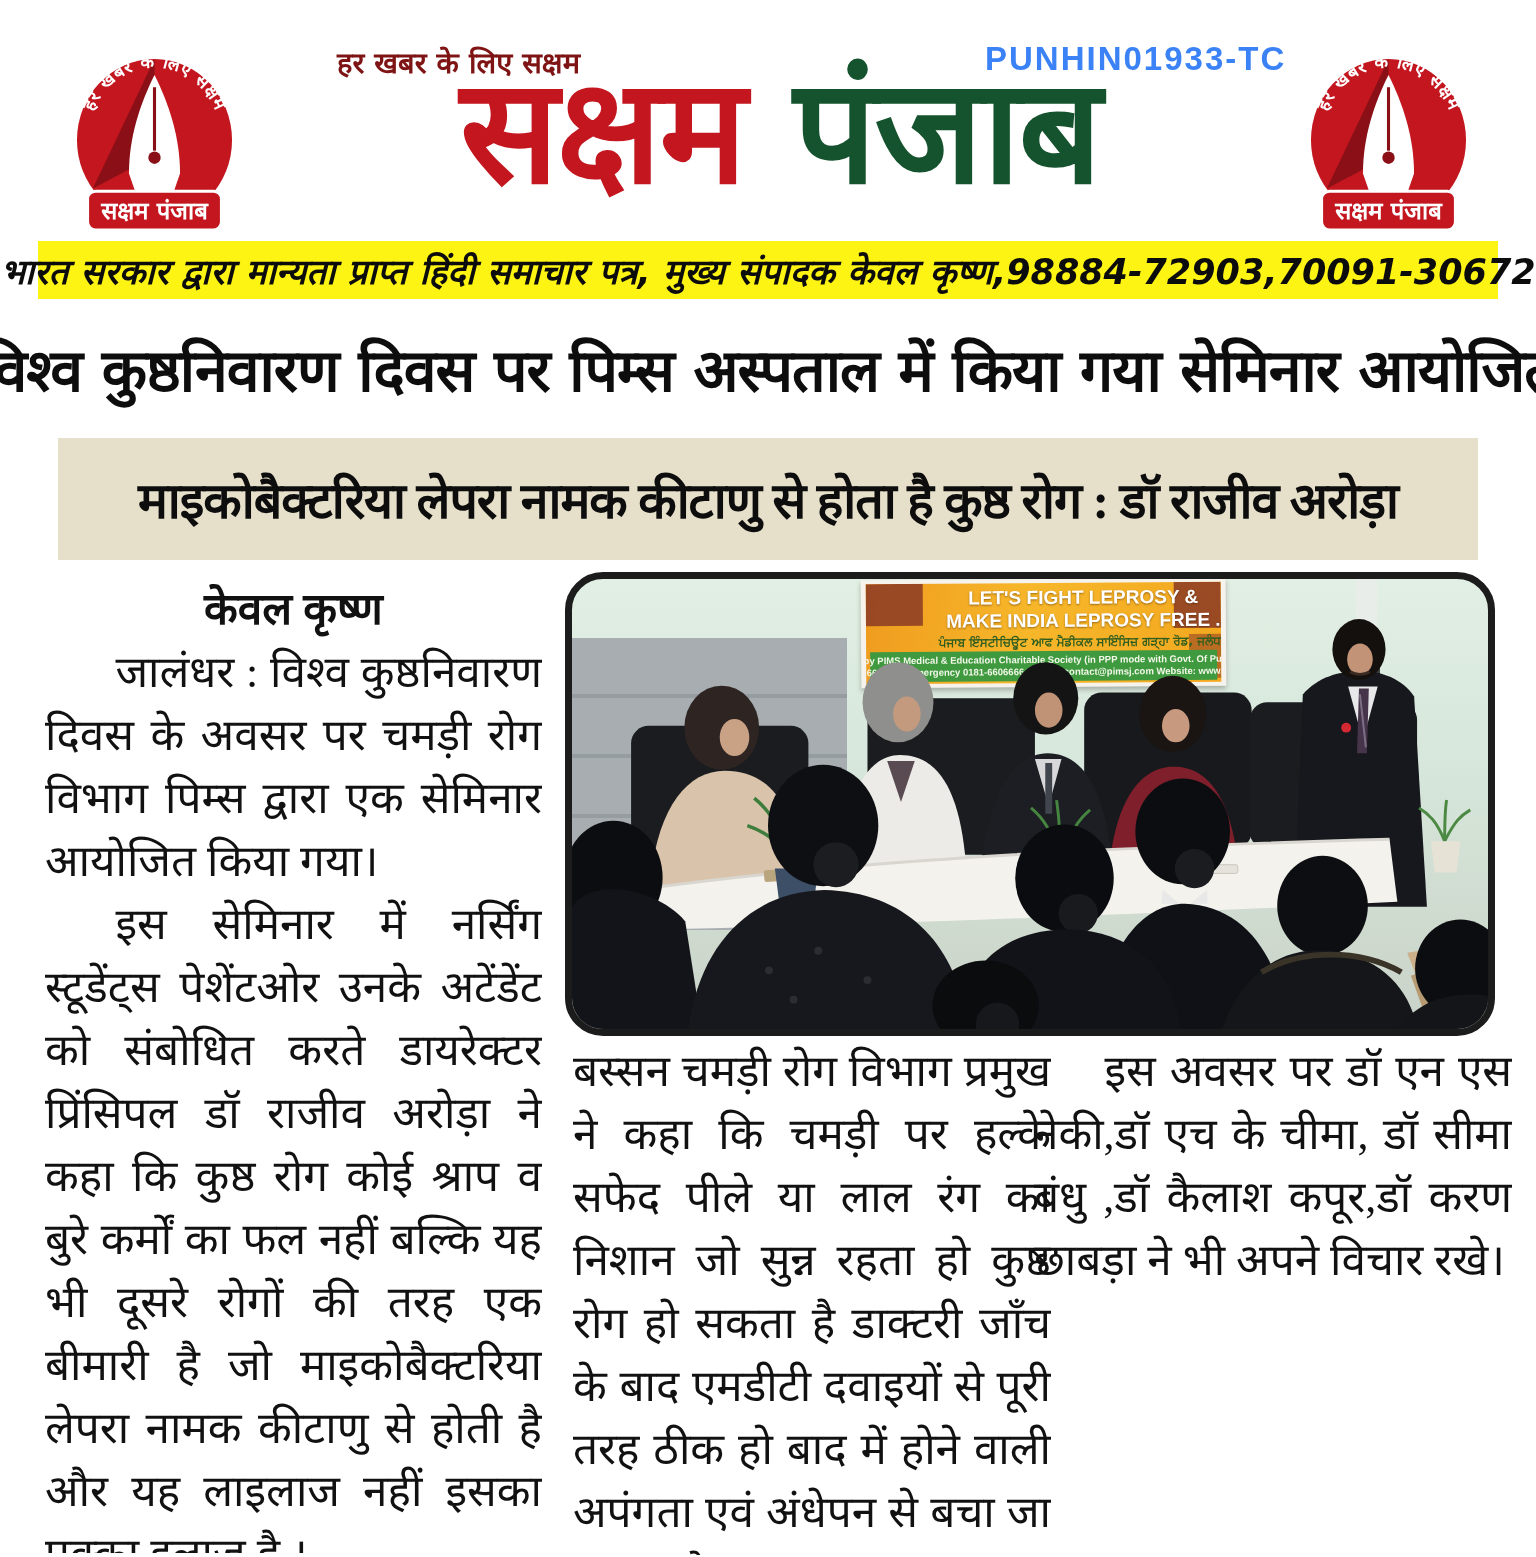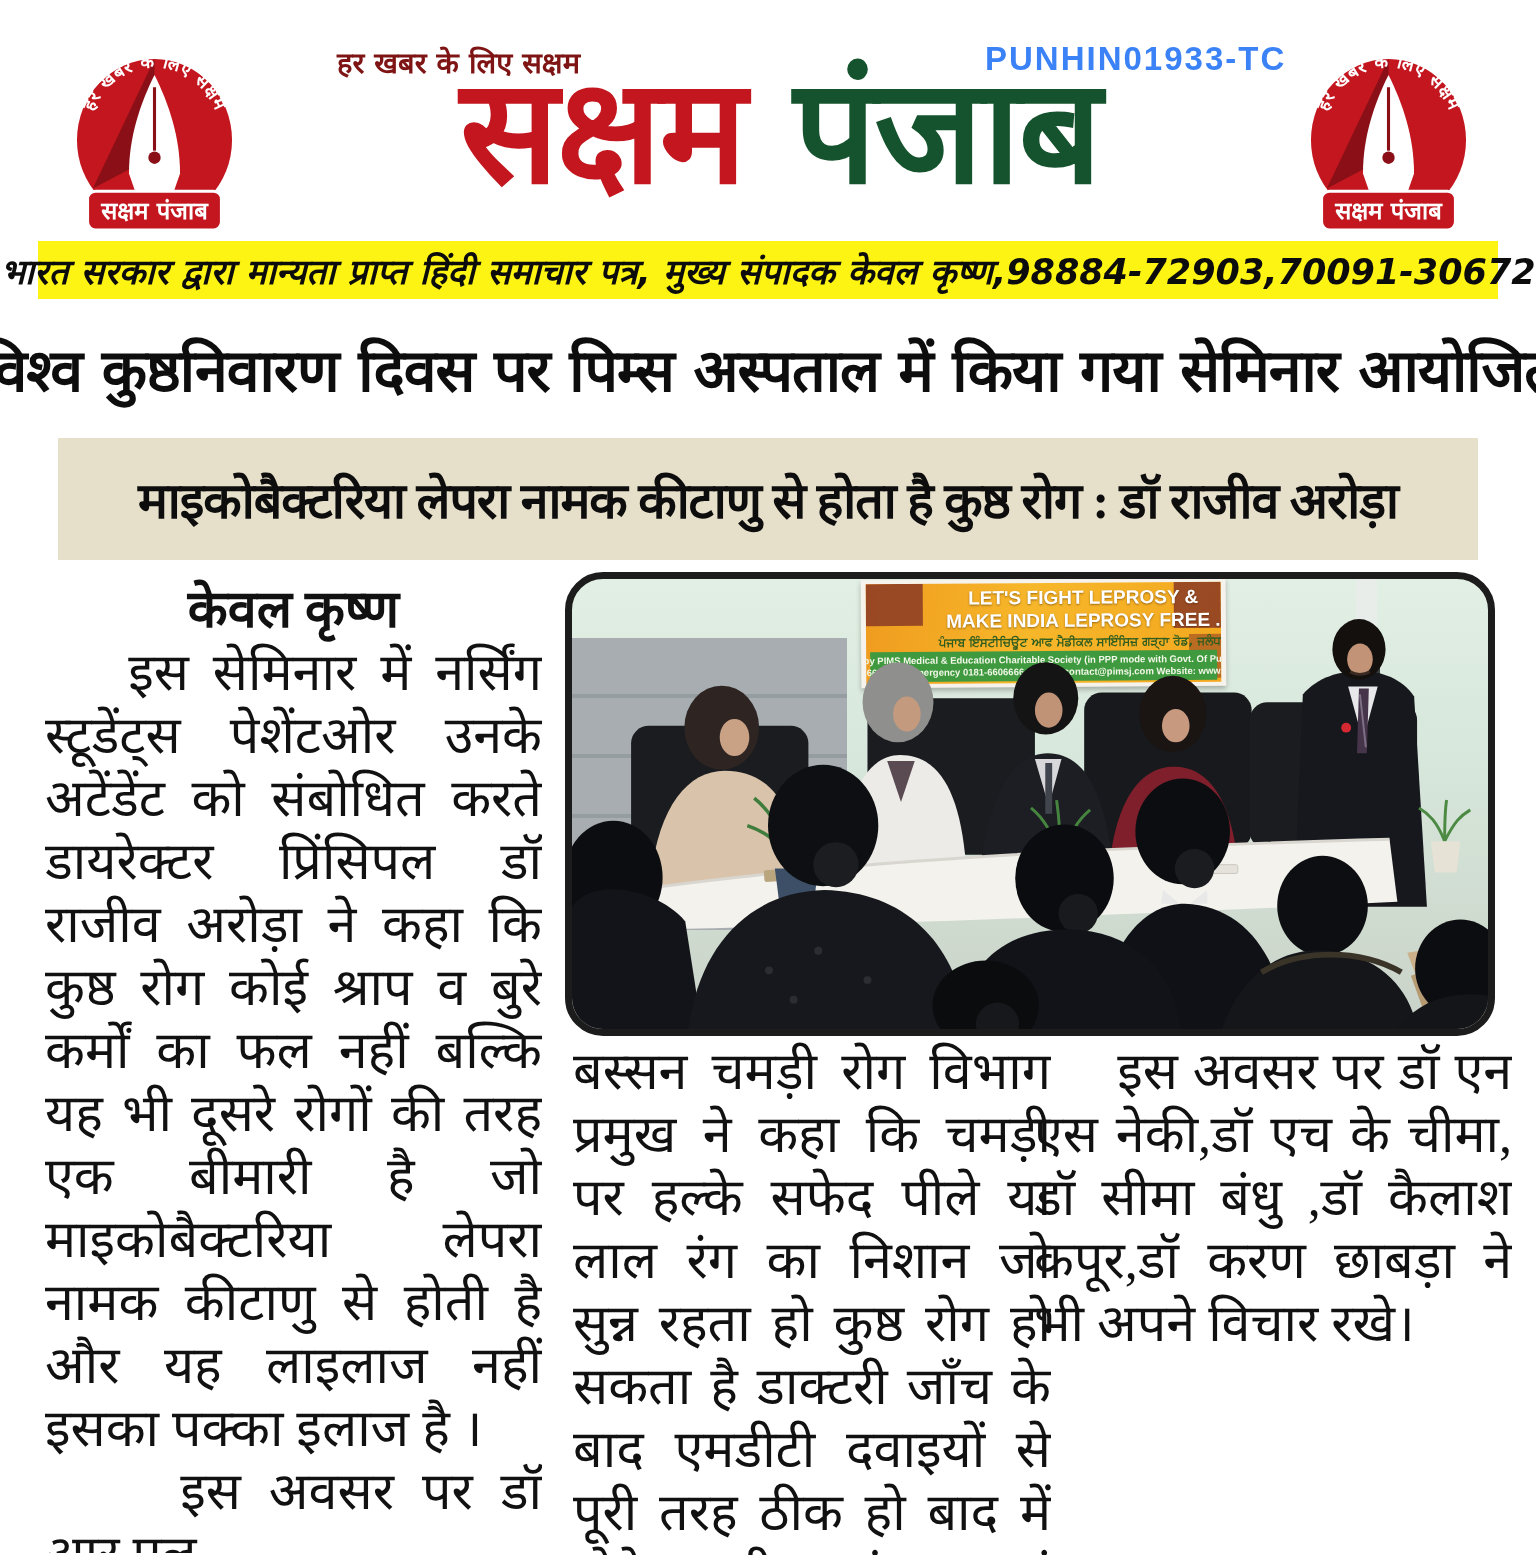--- a/index.html
+++ b/index.html
@@ -28,21 +28,21 @@
   .headline{position:absolute;left:30px;top:308px;width:1476px;height:120px;
         display:flex;align-items:center;justify-content:center;
         font-family:"DejaVu Sans",sans-serif;font-weight:800;font-size:59px;color:#0d0d0d;
         letter-spacing:-1px;white-space:nowrap;}
   .subheadline{position:absolute;left:58px;top:438px;width:1420px;height:122px;background:#e6dfca;
         display:flex;align-items:center;justify-content:center;
         font-family:Liberation Serif, serif;font-weight:800;font-size:50px;color:#0d0d0d;
         letter-spacing:-1px;white-space:nowrap;}
 
   
-  .col{position:absolute;font-size:52px;line-height:63px;text-align:justify;overflow:hidden;}
+  .col{position:absolute;font-size:44px;line-height:63px;text-align:justify;overflow:hidden;}
   .col p{margin:0;}
   .byline{text-align:center;font-weight:700;margin-bottom:2px;}
   .indent{text-indent:1.6em;}
   .indent-big{text-indent:2.6em;}
   .col-left{left:45px;top:578px;width:497px;height:975px;}
   .col-mid{left:573px;top:1040px;width:478px;height:515px;}
   .col-right{left:1034px;top:1040px;width:478px;height:515px;}
 
   
   .photo{position:absolute;left:565px;top:572px;width:930px;height:464px;border-radius:38px;
@@ -260,20 +260,21 @@
       <ellipse cx="902" cy="398" rx="46" ry="50" fill="#0c0d10"></ellipse>
       <path d="M838,460 C858,432 892,420 930,426 L930,460 Z" fill="#141519"></path>
 
       <ellipse cx="420" cy="436" rx="54" ry="46" fill="#0b0c0e"></ellipse>
       <circle cx="432" cy="455" r="22" fill="#17181c"></circle>
     </svg>
   </div>
 
   <div class="col col-left">
     <p class="byline">केवल कृष्ण</p>
+    <p class="indent">जालंधर : विश्व कुष्ठनिवारण दिवस के अवसर पर चमड़ी रोग विभाग पिम्स द्वारा एक सेमिनार आयोजित किया गया।</p>
     <p class="indent">इस सेमिनार में नर्सिंग स्टूडेंट्स पेशेंटओर उनके अटेंडेंट को संबोधित करते डायरेक्टर प्रिंसिपल डॉ राजीव अरोड़ा ने कहा कि कुष्ठ रोग कोई श्राप व बुरे कर्मों का फल नहीं बल्कि यह भी दूसरे रोगों की तरह एक बीमारी है जो माइकोबैक्टरिया लेपरा नामक कीटाणु से होती है और यह लाइलाज नहीं इसका पक्का इलाज है ।</p>
     <p class="indent-big">इस अवसर पर डॉ आर एल</p>
   </div>
 
   <div class="col col-mid">
     <p>बस्सन चमड़ी रोग विभाग प्रमुख ने कहा कि चमड़ी पर हल्के सफेद पीले या लाल रंग का निशान जो सुन्न रहता हो कुष्ठ रोग हो सकता है डाक्टरी जाँच के बाद एमडीटी दवाइयों से पूरी तरह ठीक हो बाद में होने वाली अपंगता एवं अंधेपन से बचा जा सकता है।</p>
   </div>
 
   <div class="col col-right">
     <p class="indent">इस अवसर पर डॉ एन एस नेकी,डॉ एच के चीमा, डॉ सीमा बंधु ,डॉ कैलाश कपूर,डॉ करण छाबड़ा ने भी अपने विचार रखे।</p>

